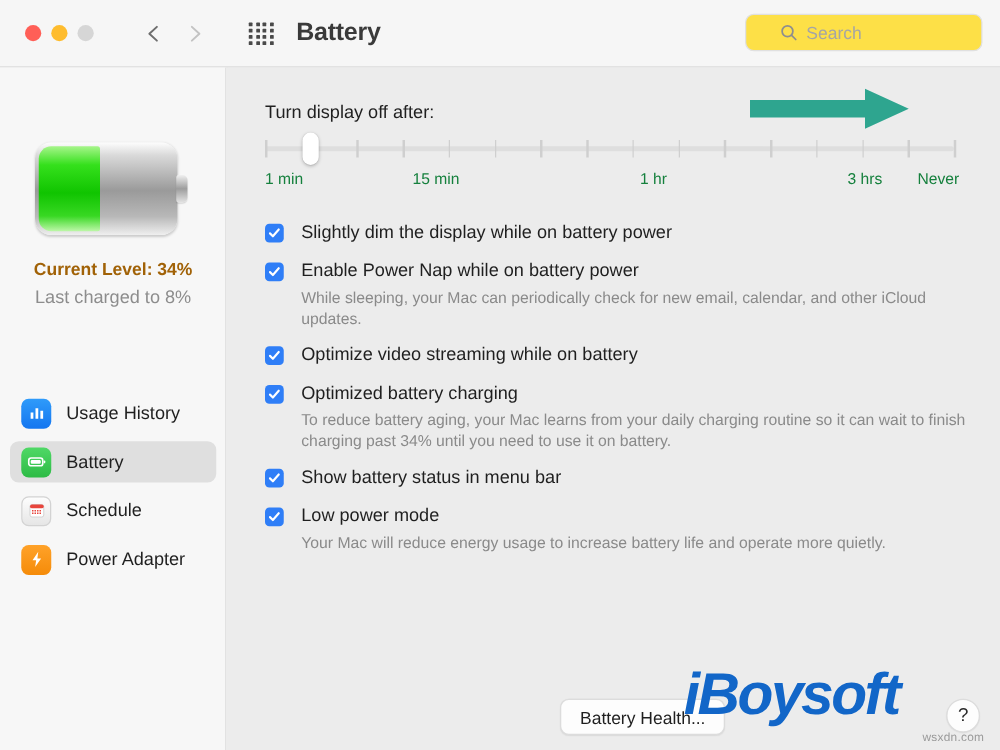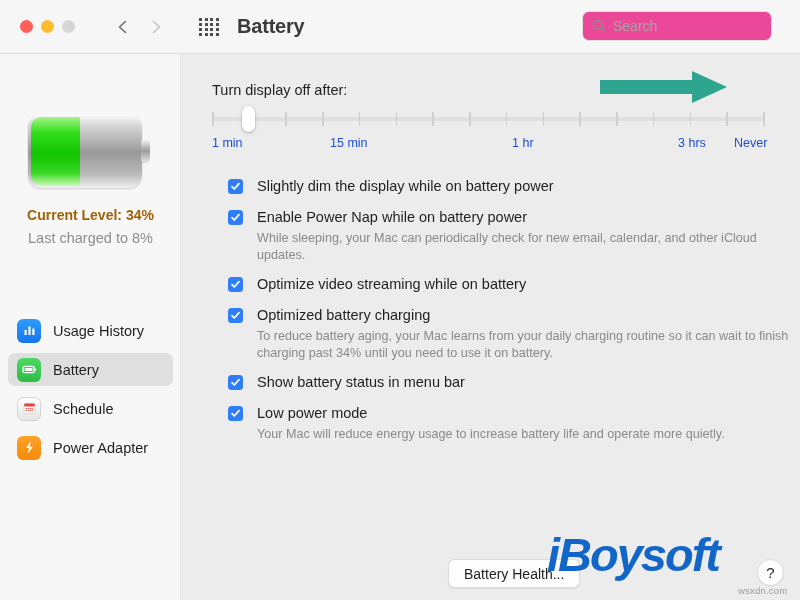--- a/index.html
+++ b/index.html
@@ -46,26 +46,26 @@
 
   #page-title {
     margin-left: 17px;
     font-size: 20px;
     font-weight: bold;
     color: #3a3a3a;
     letter-spacing: -0.2px;
   }
 
   #searchbox {
-    position: absolute; right: 28px; top: 11px;
+    position: absolute; right: 14px; top: 11px;
     width: 190px; height: 30px;
-    background: #ec4899;
+    background: #fde047;
     border: 1px solid #e0e0e0;
     border-radius: 7px;
-    display: flex; align-items: center;
+    display: flex; align-items: center; justify-content: flex-end;
   }
   #searchbox .sicon { margin-left: 9px; width: 14px; height: 14px; }
   #search-input {
     border: none; background: transparent; outline: none;
     font-family: "Liberation Sans", sans-serif;
     font-size: 14px; color: #333;
     margin-left: 7px; width: 140px;
   }
   #search-input::placeholder { color: #a5a5a5; }
 
@@ -170,31 +170,31 @@
   }
   #thumb {
     position: absolute; top: 0px; left: 15px;
     width: 13px; height: 26px;
     background: #ffffff;
     border-radius: 7px;
     box-shadow: 0 1px 3px rgba(0,0,0,0.26), 0 0 0 0.5px rgba(0,0,0,0.05);
   }
   .tick-label {
     position: absolute; top: 82px;
-    font-size: 12.5px; color: #1d4ed8;
+    font-size: 12.5px; color: #15803d;
     white-space: nowrap;
   }
 
   #arrow-annotation {
     position: absolute; left: 418px; top: 16px;
     width: 128px; height: 34px;
   }
 
   
-  #options { position: absolute; left: 46px; top: 123px; width: 570px; }
+  #options { position: absolute; left: 30px; top: 123px; width: 570px; }
   .opt-row { display: flex; align-items: flex-start; margin-bottom: 0; }
   .cb {
     width: 15px; height: 15px; border-radius: 3.5px;
     background: #2f7ef7; flex: 0 0 auto;
     margin-top: 2px;
     display: flex; align-items: center; justify-content: center;
   }
   .opt-label {
     margin-left: 14px;
     font-size: 14.5px; color: #1f1f1f;

